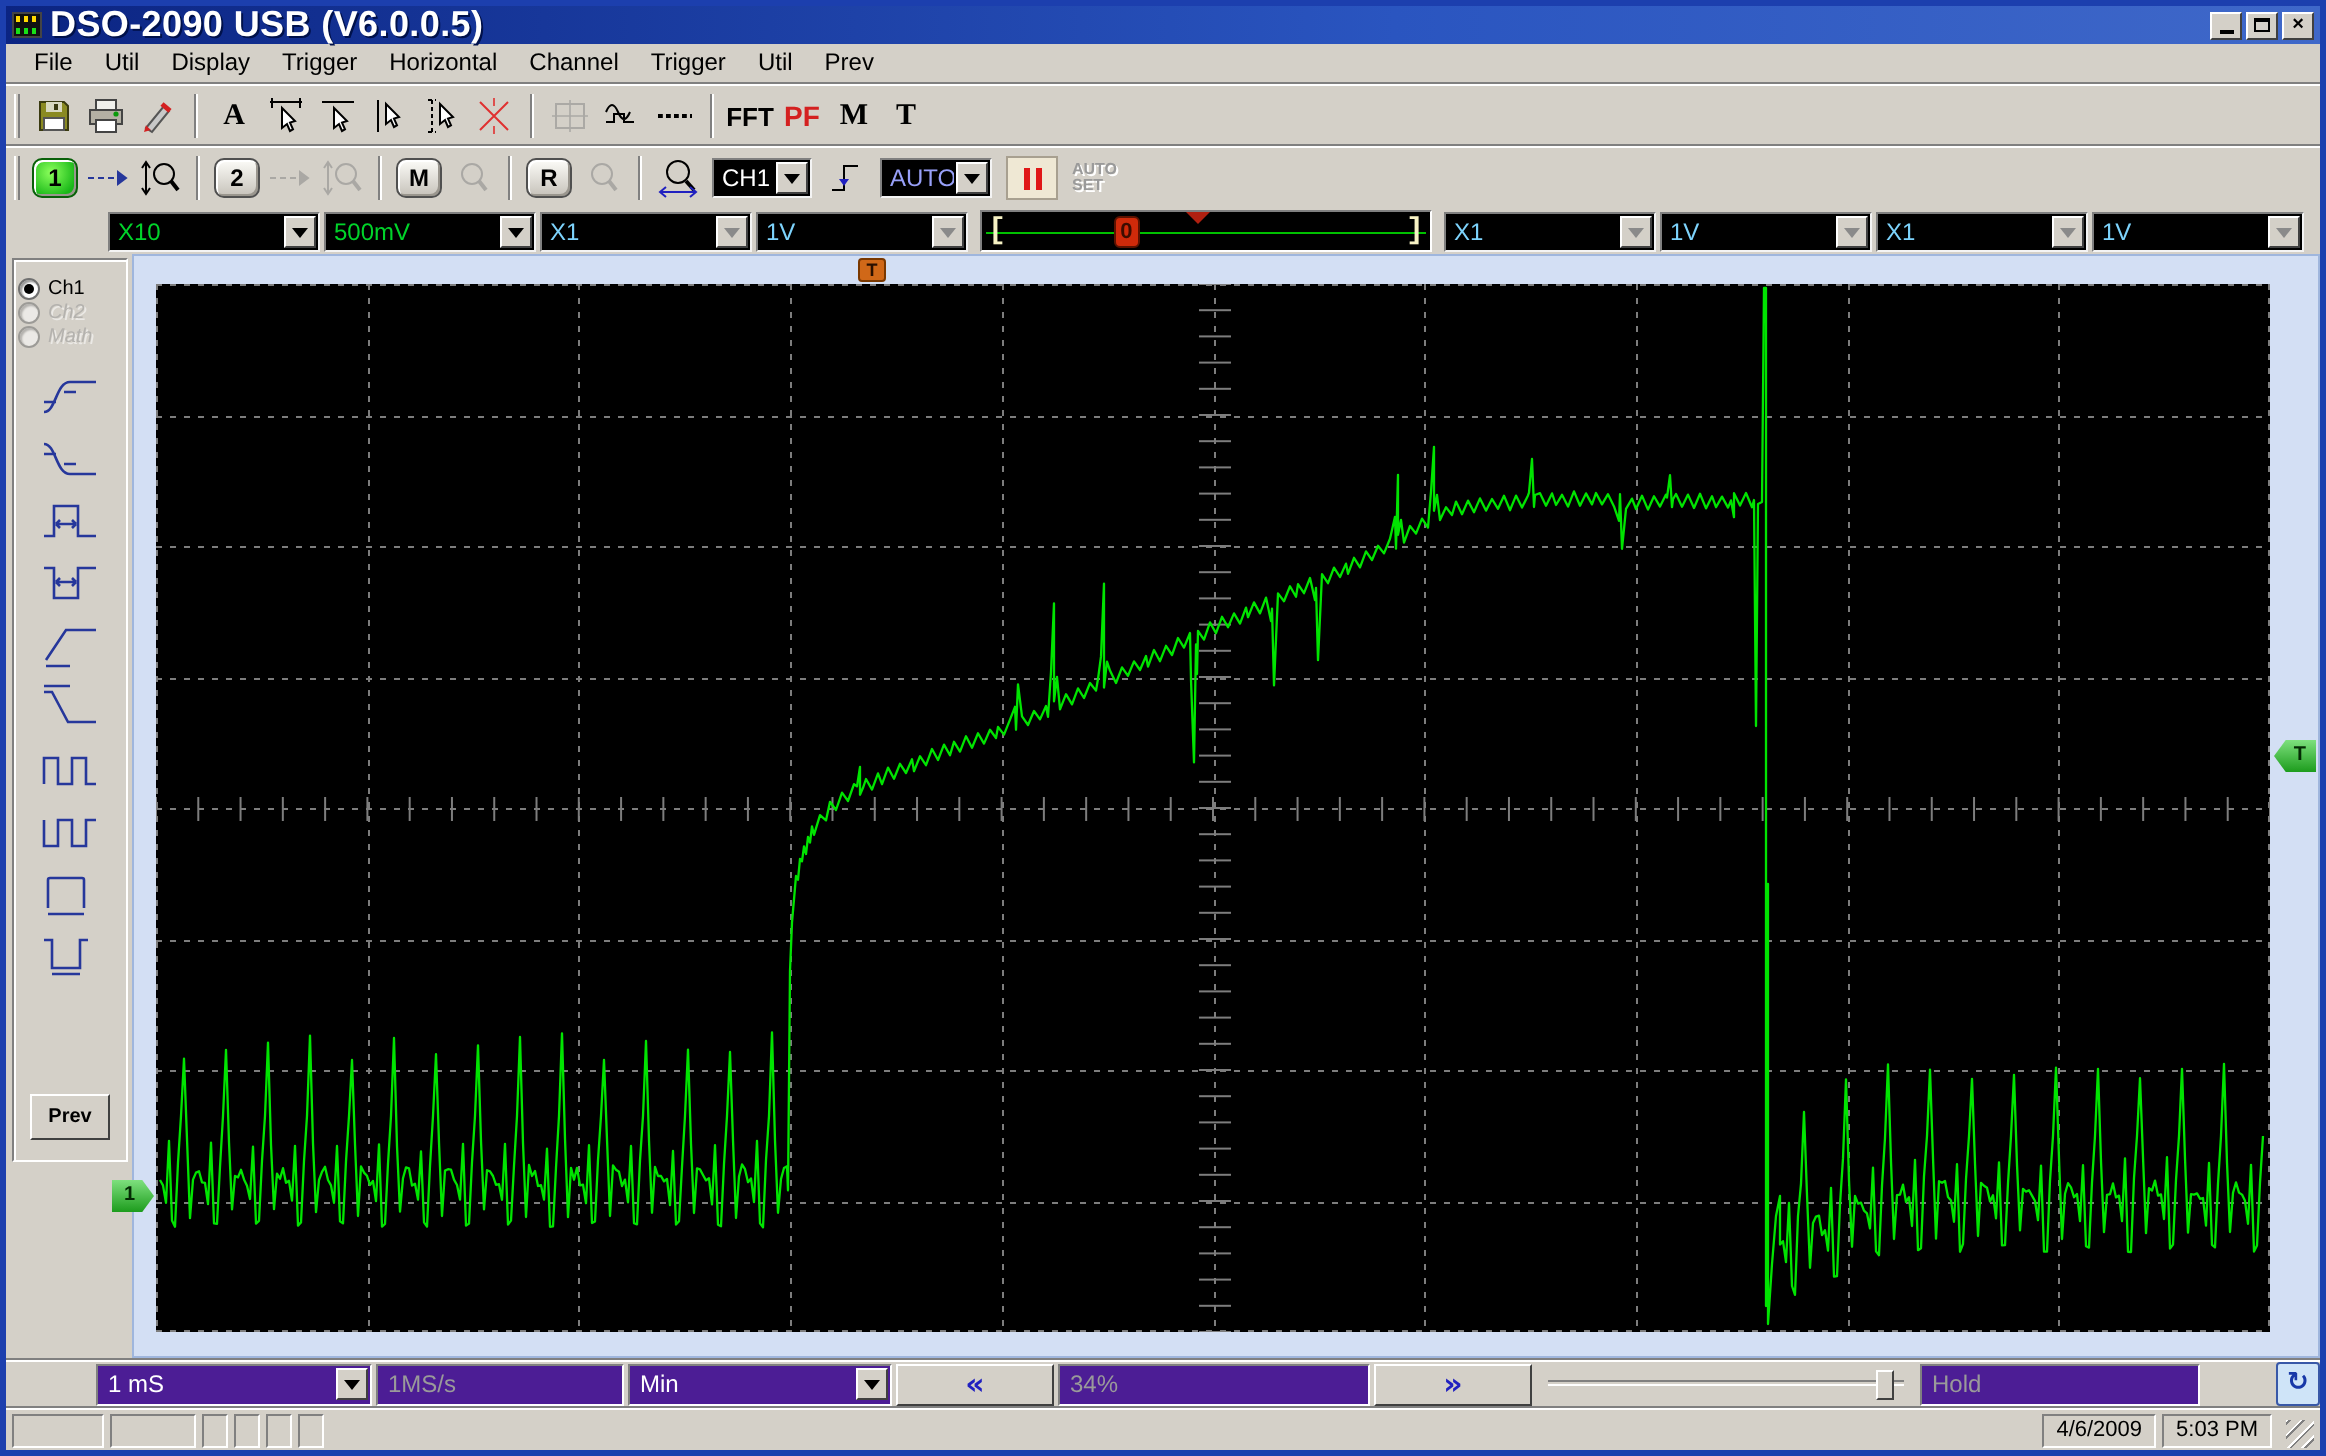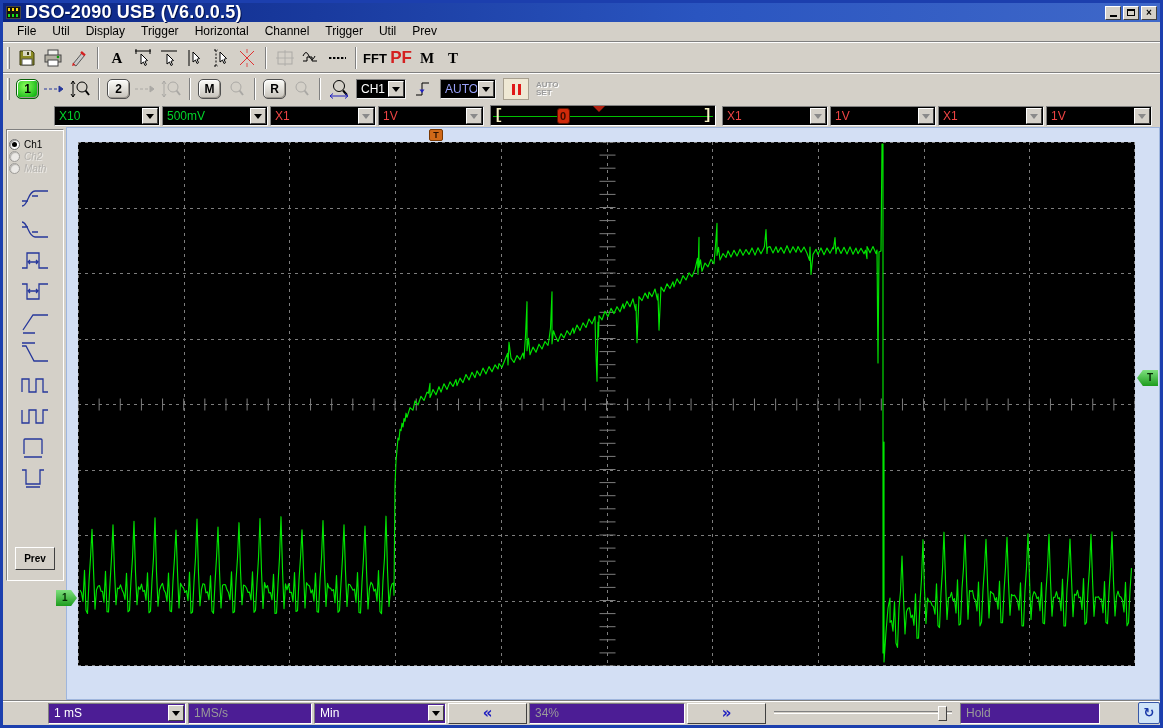--- a/index.html
+++ b/index.html
@@ -29,34 +29,34 @@
   
   .toolbar { height:31px; display:flex; align-items:center; padding-left:2px; flex:0 0 auto;
     border-top:1px solid #fff; box-shadow:0 -1px 0 #808080;}
   .grip { width:3px; height:22px; border-left:1px solid #fff; border-right:1px solid #808080; margin:0 4px 0 2px;}
   .tsep { width:2px; height:22px; border-left:1px solid #808080; border-right:1px solid #fff; margin:0 5px;}
   .tbtn { width:26px; height:24px; display:flex; align-items:center; justify-content:center; font-weight:bold; color:#000;}
   .tbtn svg { display:block; }
   .tbtn.big { font-size:15px; font-family:"Liberation Serif",serif;}
   .fftlab { font-size:13px; font-weight:bold;}
   .fftlab::first-letter { color:#d42020;}
-  .pflab { font-size:17px; font-weight:bold; color:#d42020;}
+  .pflab { font-size:14px; font-weight:bold; color:#d42020;}
   .pflab::first-letter { color:#12a012;}
   .key { width:23px; height:20px; border-radius:5px; border:1px solid #505050; font-size:12px; font-weight:bold;
     display:flex; align-items:center; justify-content:center; color:#000;
     background:linear-gradient(#fcfcf8,#c6c2ba); box-shadow:inset 1px 1px 0 #fff, inset -1px -1px 0 #9a968e; margin:0 2px;}
   .key.on { background:radial-gradient(circle at 40% 35%,#8cff5c,#18b818 75%); border-color:#0a600a;}
   .icbtn { width:24px; height:22px; display:flex; align-items:center; justify-content:center; margin:0 1px;}
   .dis { filter:grayscale(1); opacity:.55;font-style:italic; }
   .combo { height:20px; background:#000; border:1px solid; border-color:#808080 #f4f4f4 #f4f4f4 #808080; display:flex; align-items:center;}
   .combo .val { flex:1; padding:0 4px; font-size:12px; color:#fff; white-space:nowrap; overflow:hidden;}
   .combo .dbtn { width:16px; height:16px; margin:1px; background:#d4d0c8; border:1px solid; border-color:#fff #404040 #404040 #fff;
     display:flex; align-items:flex-start; justify-content:center; flex:0 0 auto;}
   .combo .dbtn i { border:4px solid transparent; border-top:5px solid #000; margin-top:5px; display:block;}
-  .combo.dis2 .val { color:#ef4444; } .combo.dis2 .dbtn i { border-top-color:#8a8a8a; }
+  .combo.dis2 .val { color:#7dd3fc; } .combo.dis2 .dbtn i { border-top-color:#8a8a8a; }
   .pausebtn { width:26px; height:22px; background:#efe8d4; border:1px solid #a8a090; display:flex; gap:3px;
     align-items:center; justify-content:center; margin:0 3px;}
   .pausebtn i { width:3px; height:11px; background:#e01818;}
   .autoset { font-size:8px; font-weight:bold; color:#9a9a9a; text-shadow:1px 1px 0 #fff; line-height:8px; text-align:left; padding:0 4px;}
   
   .ctlrow { height:23px; display:flex; align-items:center; padding-left:51px; flex:0 0 auto; gap:2px;}
   .ctlrow .combo { width:106px; }
   .ctlrow .combo .val.green { color:#00d42a; }
   .trig-slider { width:226px; height:21px; background:#000; border:1px solid; border-color:#808080 #fff #fff #808080;
     position:relative; margin:0 4px; flex:0 0 auto;}
@@ -589,13 +589,24 @@
     <span class="bpanel" style="width:156px;">34%</span>
     <span class="arrbtn">»</span>
     <span class="bslider">
       <span class="groove"></span>
       <span class="handle" id="bslider-handle" style="left: 92%;"></span>
     </span>
     <span class="bpanel" style="width:140px;">Hold</span>
     <span class="refresh-btn">↻</span>
   </div>
 
+  <div class="statusbar">
+    <span class="spanel" style="width:46px;"></span>
+    <span class="spanel" style="width:43px;"></span>
+    <span class="spanel sq"></span>
+    <span class="spanel sq"></span>
+    <span class="spanel sq"></span>
+    <span class="spanel sq"></span>
+    <span class="spanel sdate">4/6/2009</span>
+    <span class="spanel sdate" style="margin-left:0;">5:03 PM</span>
+    <span class="grip-corner"></span>
+  </div>
 </div>
 
 </body></html>

